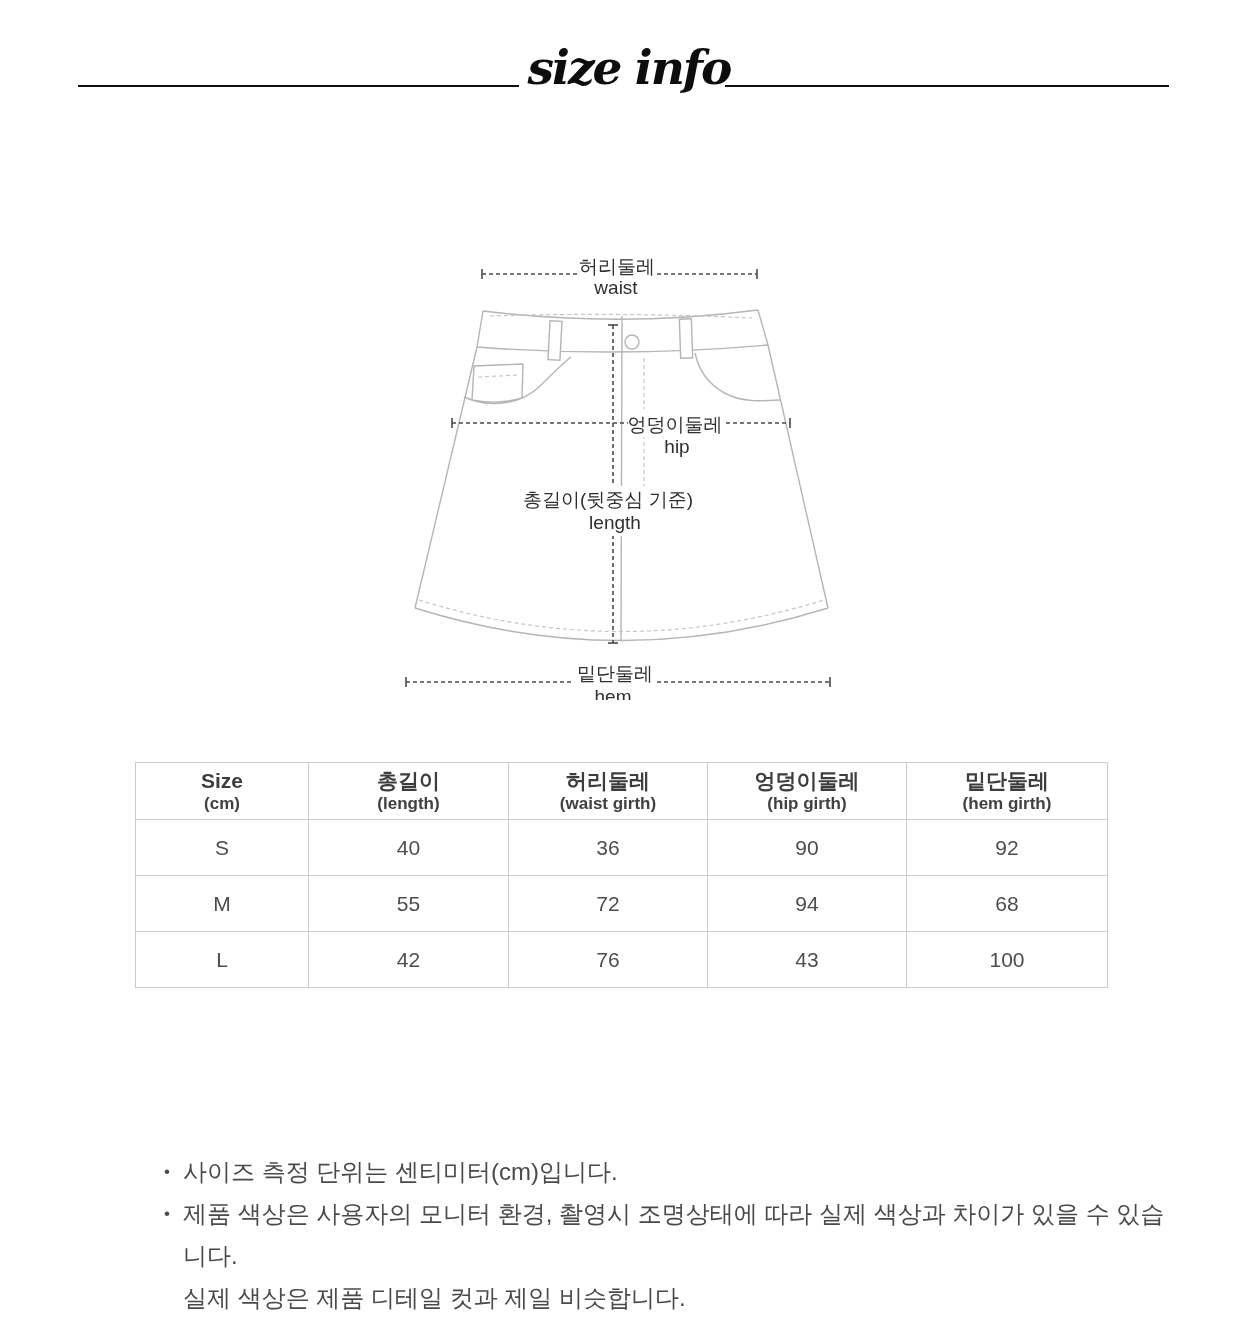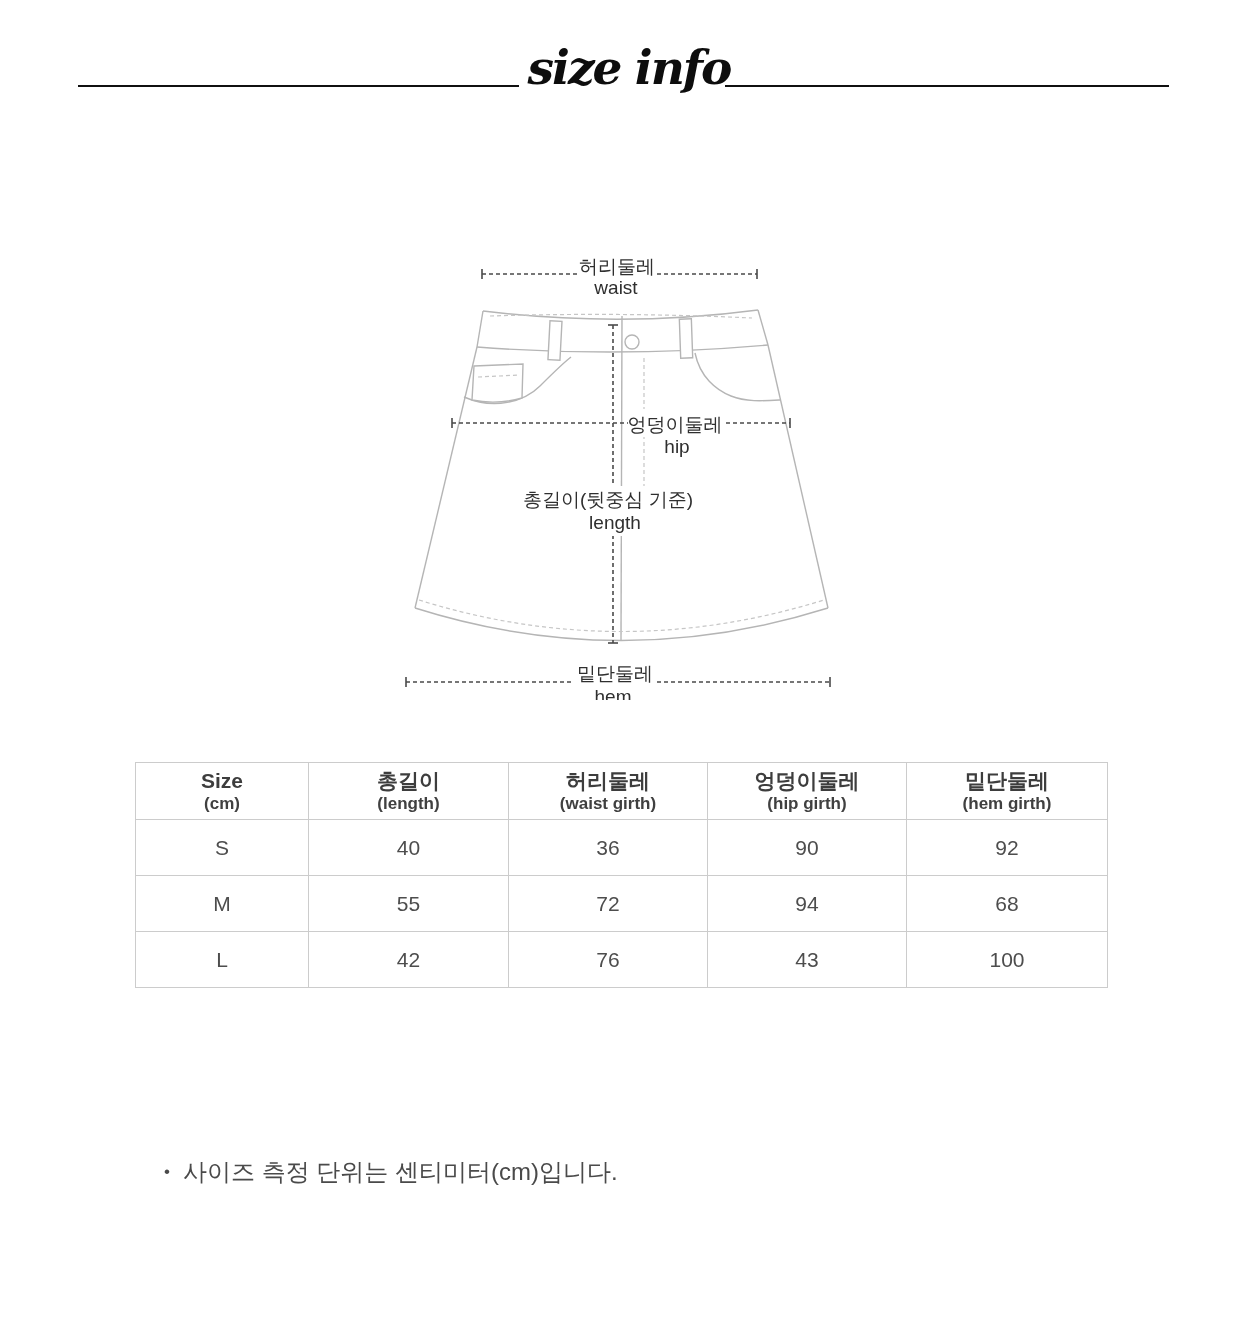--- a/index.html
+++ b/index.html
@@ -227,15 +227,19 @@
         <td>43</td>
         <td>100</td>
       </tr>
     </tbody>
   </table>
 
   <ul class="notes">
     <li class="note-item">
       <span class="note-line">사이즈 측정 단위는 센티미터(cm)입니다.</span>
     </li>
+    <li class="note-item">
+      <span class="note-line">제품 색상은 사용자의 모니터 환경, 촬영시 조명상태에 따라 실제 색상과 차이가 있을 수 있습니다.</span>
+      <span class="note-line">실제 색상은 제품 디테일 컷과 제일 비슷합니다.</span>
+    </li>
   </ul>
 
 </div>
 
 </body></html>

